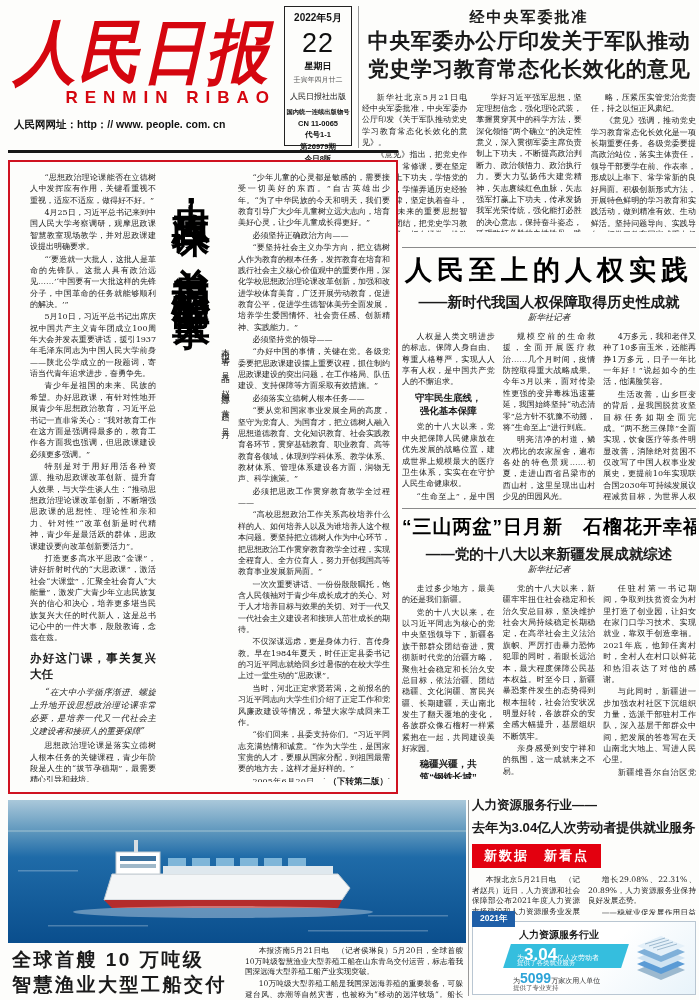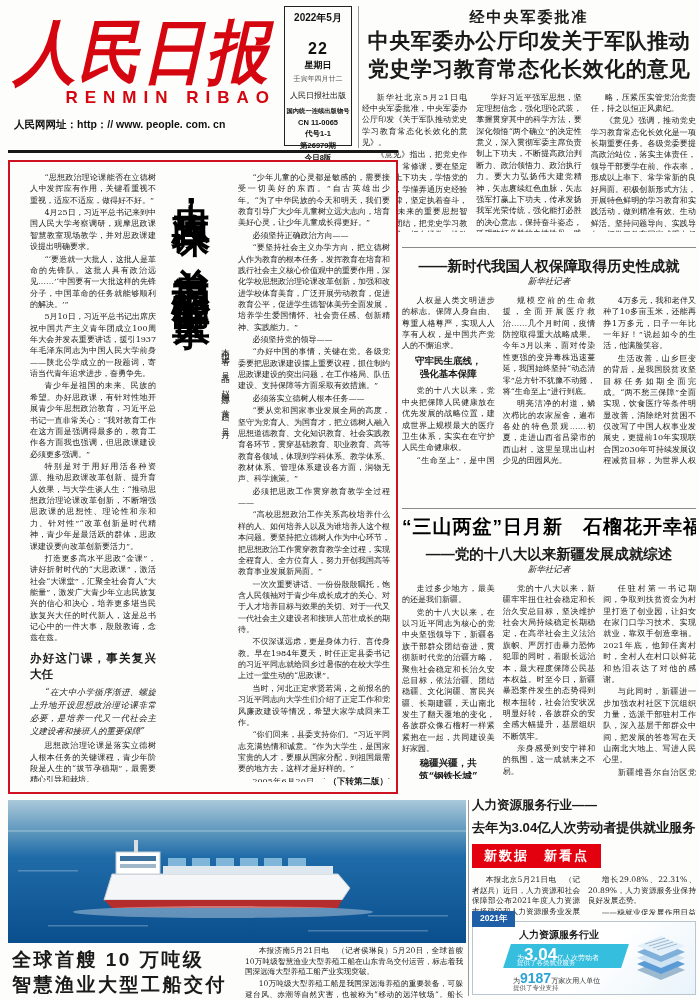--- a/index.html
+++ b/index.html
@@ -11,21 +11,21 @@
               font-size:62px;line-height:1.55;color:#d5060f;letter-spacing:2px;transform:scaleY(1.12);white-space:nowrap;}
   .mast-latin{margin-top:-12px;font-family:"Liberation Sans",sans-serif;font-weight:bold;
               font-size:17px;letter-spacing:7px;color:#d5060f;text-align:right;}
   .mast-web{margin-top:10px;font-family:"Liberation Sans",sans-serif;font-weight:bold;
             font-size:10.5px;color:#111;}
   .thickrule{position:absolute;left:8px;top:150px;width:390px;height:3px;background:#181818;}
   
   .datebox{position:absolute;left:284px;top:6px;width:68px;height:140px;border:1.5px solid #222;
            text-align:center;font-family:"Liberation Sans",sans-serif;color:#111;padding-top:4px;box-sizing:border-box;}
   .db-ym{font-size:10px;font-weight:bold;}
-  .db-day{font-size:16px;font-weight:bold;letter-spacing:1px;margin-top:15px;}
+  .db-day{font-size:27px;font-weight:normal;letter-spacing:1px;margin-top:3px;}
   .db-week{font-size:9px;font-weight:bold;margin-top:1px;}
   .db-lunar{font-size:7px;color:#555;margin-top:2px;}
   .db-pub{font-size:8px;margin-top:6px;font-family:"DejaVu Serif",serif;}
   .db-serial{font-size:6.3px;margin-top:6px;font-weight:bold;}
   .db-cn,.db-code,.db-issue,.db-pages{font-size:7.5px;margin-top:2px;font-weight:bold;}
   .vline{position:absolute;background:#999;width:1px;}
   
   .lead{position:absolute;left:362px;top:4px;width:334px;height:242px;overflow:hidden;}
   .lead-kicker{font-family:"Liberation Sans",sans-serif;font-weight:900;font-size:15px;
                text-align:center;letter-spacing:2px;margin-top:4px;}
@@ -48,21 +48,21 @@
               writing-mode:vertical-rl;text-orientation:upright;font-size:8.5px;letter-spacing:3px;color:#222;}
   .rb-cont{position:absolute;right:8px;bottom:4px;font-size:8.5px;font-weight:bold;background:#fdfdfb;padding-left:4px;}
   
   .hline{position:absolute;height:1px;background:#8a8a8a;}
   .sec{position:absolute;left:402px;width:294px;overflow:hidden;}
   .sec-h1{font-family:"Liberation Sans",sans-serif;font-weight:900;text-align:center;color:#000;}
   .sec-sub{font-family:"Liberation Sans",sans-serif;font-weight:bold;font-size:14.5px;text-align:center;margin-top:5px;}
   .sec-by{font-size:8.5px;text-align:center;font-style:italic;color:#222;}
   .sec-cols{display:flex;gap:8px;margin-top:7px;}
   .sec-col{flex:1;overflow:hidden;font-size:8px;line-height:1.42;text-align:justify;}
-  .col-subhead{font-family:Liberation Mono, monospace;font-weight:900;font-size:9.5px;
+  .col-subhead{font-family:Liberation Sans, sans-serif;font-weight:900;font-size:9.5px;
                text-align:center;margin:4px 12px;line-height:1.35;}
   
   .photo{position:absolute;left:8px;top:800px;width:458px;height:143px;overflow:hidden;}
   
   .ship-head{position:absolute;left:12px;top:948px;width:228px;font-family:"Liberation Sans",sans-serif;
              font-weight:900;font-size:19px;letter-spacing:2.5px;line-height:1.3;}
   .ship-body{position:absolute;left:245px;top:946px;width:218px;height:52px;overflow:hidden;
              font-size:7.6px;line-height:1.4;text-align:justify;}
   
   .hr-sec{position:absolute;left:472px;top:797px;width:224px;height:200px;}
@@ -167,20 +167,21 @@
         <p class="para">不仅深谋远虑，更是身体力行、言传身教。早在1984年夏天，时任正定县委书记的习近平同志就给回乡过暑假的在校大学生上过一堂生动的“思政课”。</p>
         <p class="para">当时，河北正定求贤若渴，之前报名的习近平同志向大学生们介绍了正定工作和党风廉政建设等情况，希望大家学成回来工作。</p>
         <p class="para">“你们回来，县委支持你们。”习近平同志充满热情和诚意。“作为大学生，是国家宝贵的人才，要服从国家分配，到祖国最需要的地方去，这样才是好样的。”</p>
         <p class="para">2005年6月20日，习近平同志在浙江省人民大会堂作“与大学生谈人生”的主题报告。青年强则国家强，大学生是民族的希望、祖国的期待，希望同学们珍惜校园时光，将来真正做一个对社会有用的人、合格的建设者，“他把人生的扣子从一开始就扣好”，深入人心，上了一堂生动深刻的“思政课”。</p>
       </div>
     <div class="rb-cont">（下转第二版）</div>
   </div>
 
   <div class="hline" style="left:402px;top:247px;width:294px;"></div>
   <div class="sec" style="top:252px;height:254px;">
+    <div class="sec-h1" style="font-size:27px;letter-spacing:5px;">人民至上的人权实践</div>
     <div class="sec-sub">——新时代我国人权保障取得历史性成就</div>
     <div class="sec-by">新华社记者</div>
     <div class="sec-cols">
       <div class="sec-col" style="height:172px;">
         <div>
             <p class="para">人权是人类文明进步的标志。保障人身自由、尊重人格尊严，实现人人享有人权，是中国共产党人的不懈追求。</p>
           </div>
         <div class="col-subhead">
           <span>守牢民生底线，</span><br>
           <span>强化基本保障</span>
@@ -295,21 +296,21 @@
     </div>
     <div class="info">
       <div class="info-tab">2021年</div>
       <div class="info-title">人力资源服务行业</div>
       <div class="info-band"></div>
       <div class="info-l1">
         <span>为</span><span class="info-num">3.04</span><span>亿人次劳动者</span>
       </div>
       <div class="info-l2">提供了各类就业服务</div>
       <div class="info-l3">
-        <span>为</span><span class="info-num2">9187</span><span>万家次用人单位</span>
+        <span>为</span><span class="info-num2">5099</span><span>万家次用人单位</span>
       </div>
       <div class="info-l4">提供了专业支持</div>
       <svg class="info-books" width="58" height="54" viewBox="0 0 58 54">
         <g>
           <polygon points="6,40 30,50 54,40 30,30" fill="#9cb9cf"></polygon>
           <polygon points="6,34 30,44 54,34 30,24" fill="#5b9bd5"></polygon>
           <polygon points="6,28 30,38 54,28 30,18" fill="#cfe3f2"></polygon>
           <polygon points="6,22 30,32 54,22 30,12" fill="#7fb0d9"></polygon>
           <polygon points="6,16 30,26 54,16 30,6" fill="#e4f0f9"></polygon>
           <g stroke="#9cb9cf" stroke-width="1">

